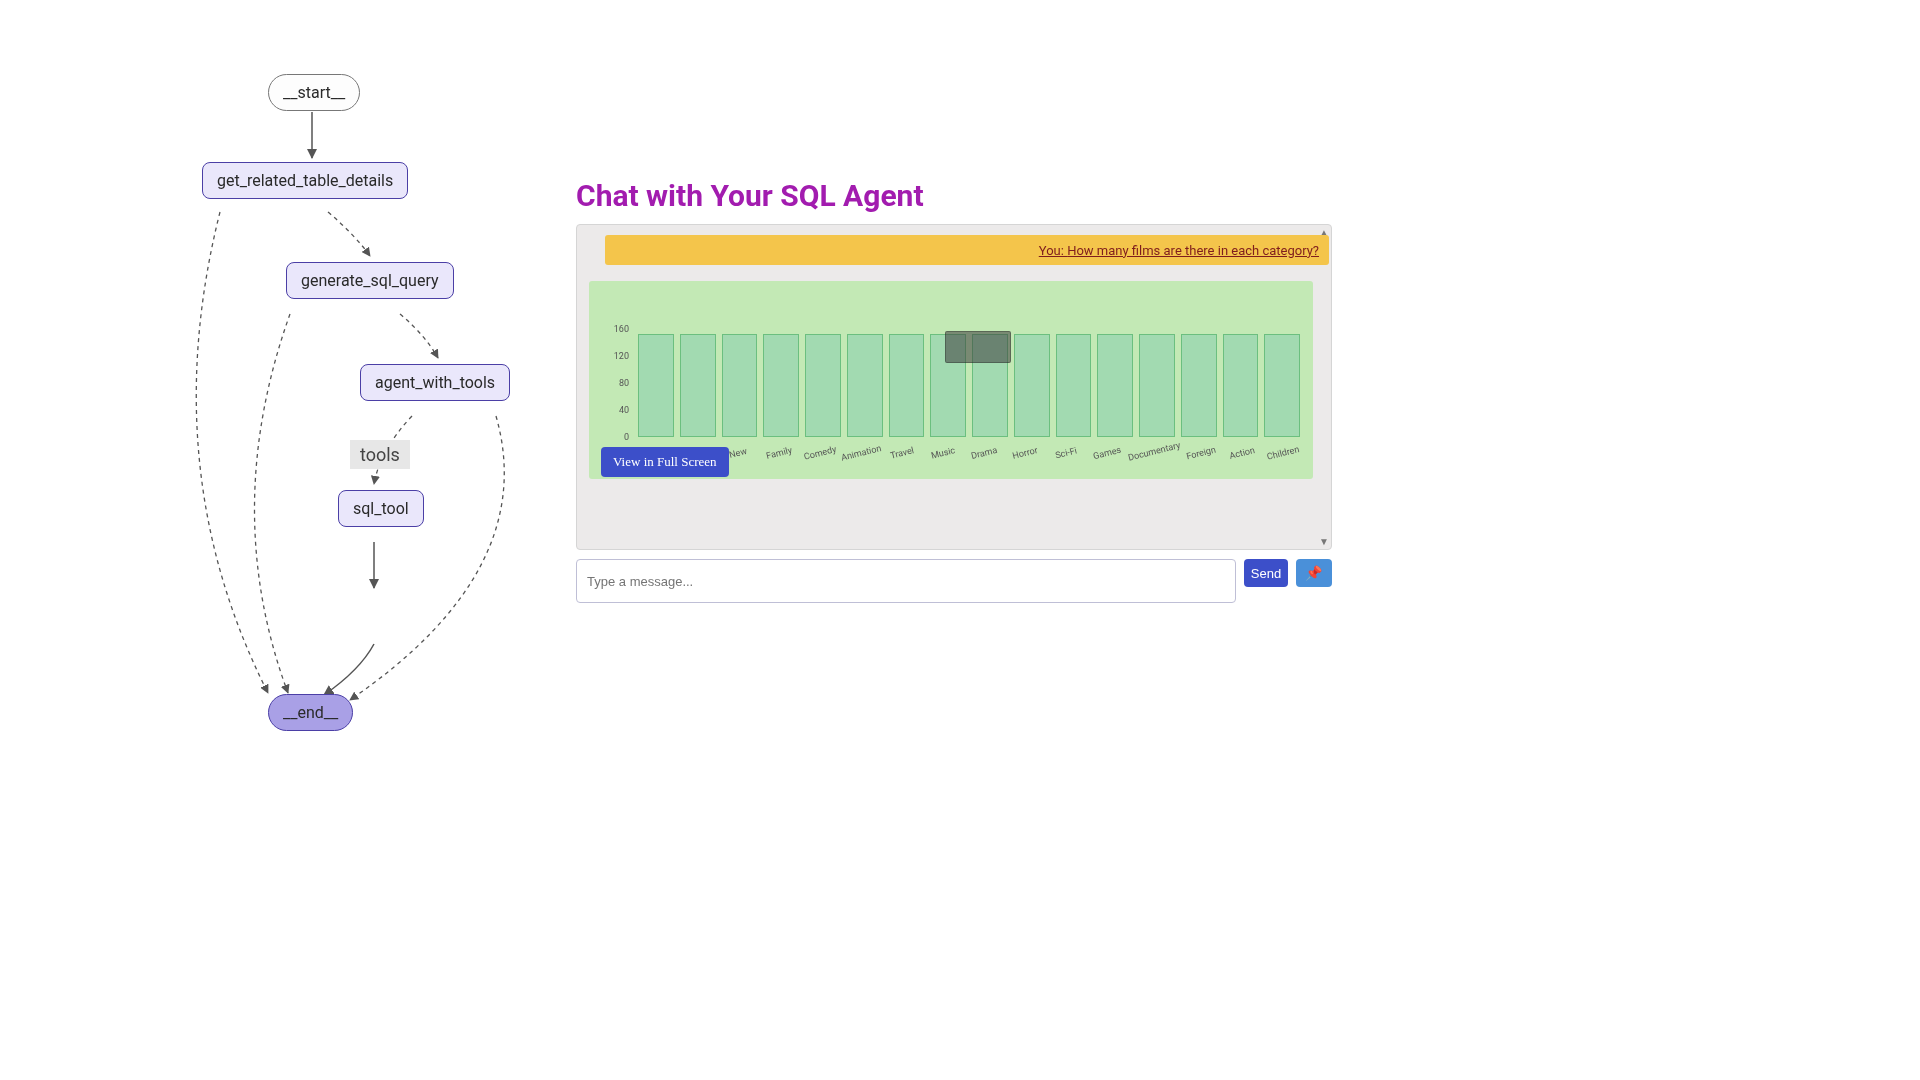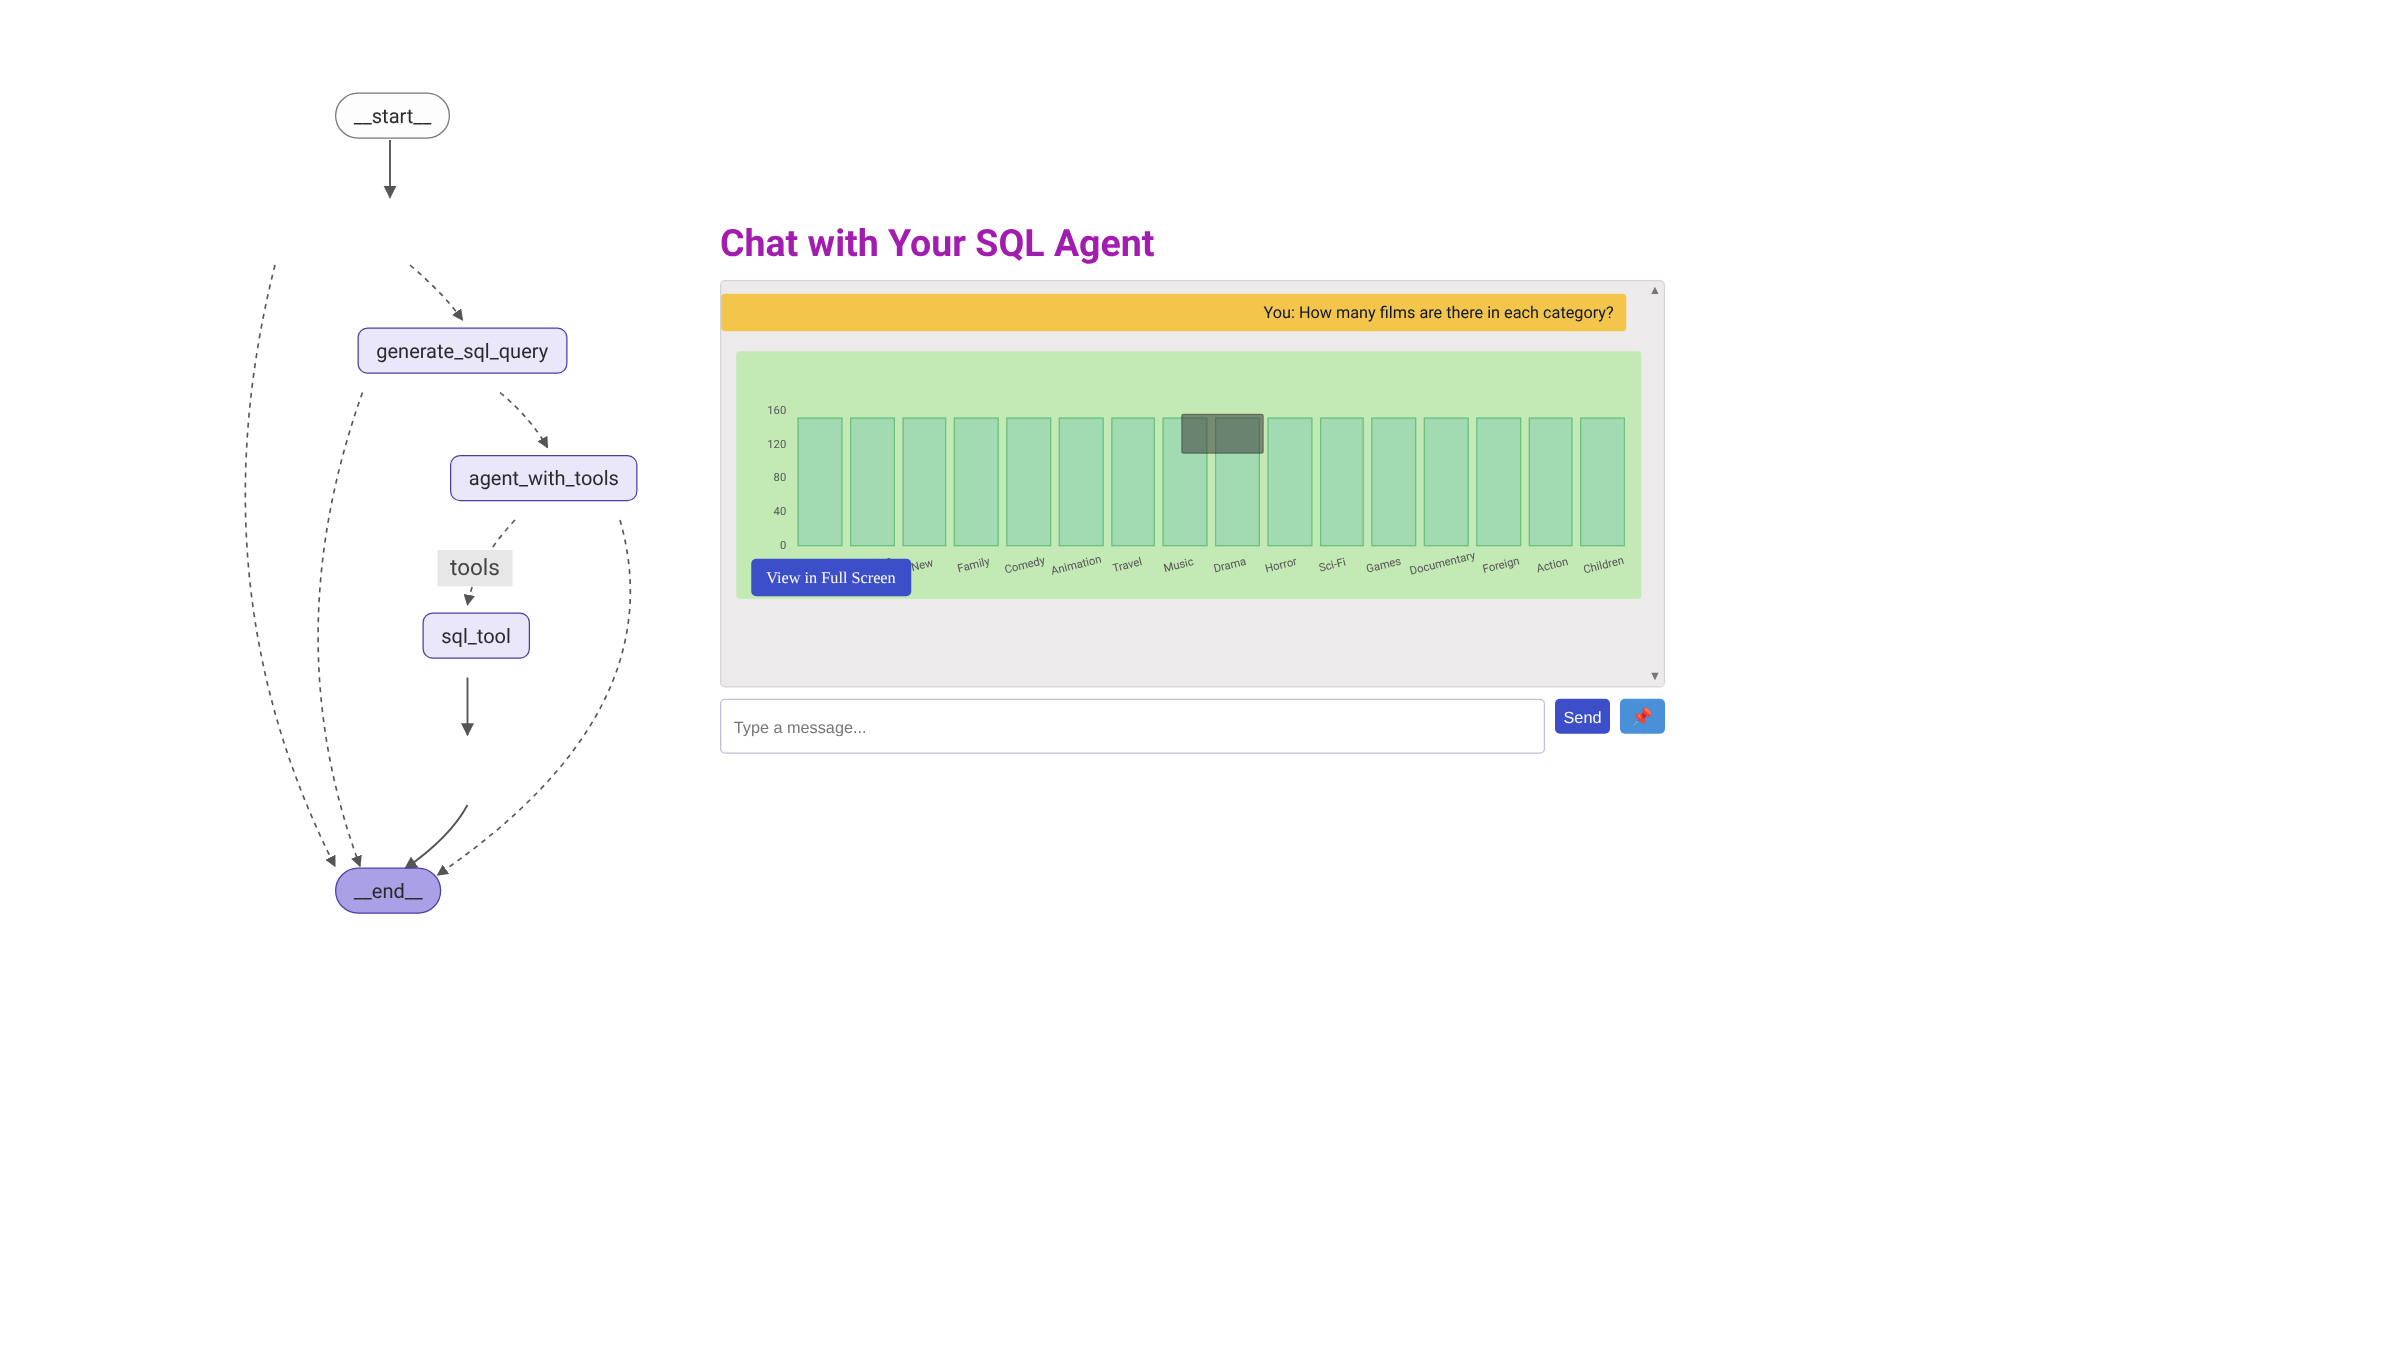--- a/index.html
+++ b/index.html
@@ -76,33 +76,34 @@
     position: absolute;
     right: 2px;
     font-size: 10px;
     color: #777;
     user-select: none;
   }
   .chat-scroll-up { top: 2px; }
   .chat-scroll-dn { bottom: 2px; }
   .user-msg {
     position: absolute;
-    left: 0;
+    left: 28px;
     top: 10px;
     width: 724px;
     height: 30px;
     background: #f4c54b;
     border-radius: 3px;
     font-size: 13px;
-    color: #0f172a;
+    color: #7f1d1d;
     display: flex;
     align-items: center;
     justify-content: flex-end;
     padding: 0 10px;
     box-sizing: border-box;
+    text-decoration: underline;
   }
   .agent-msg {
     position: absolute;
     left: 12px;
     top: 56px;
     width: 724px;
     height: 198px;
     background: #c3e9b5;
     border-radius: 3px;
     box-sizing: border-box;
@@ -277,20 +278,23 @@
 
     <path d="M336 346 Q380 500 190 630" stroke="#555" stroke-width="1.3" stroke-dasharray="4 4" fill="none" marker-end="url(#arr)"></path>
 
     <line x1="214" y1="472" x2="214" y2="518" stroke="#555" stroke-width="1.5" marker-end="url(#arr)"></line>
 
     <path d="M214 574 Q200 600 164 625" stroke="#555" stroke-width="1.5" fill="none" marker-end="url(#arr)"></path>
   </svg>
 
   <div class="node start" style="left:108px; top:4px;">
     <span>__start__</span>
+  </div>
+  <div class="node" style="left:42px; top:92px;">
+    <span>get_related_table_details</span>
   </div>
   <div class="node" style="left:126px; top:192px;">
     <span>generate_sql_query</span>
   </div>
   <div class="node" style="left:200px; top:294px;">
     <span>agent_with_tools</span>
   </div>
   <div class="node tools-label" style="left:190px; top:370px;">
     <span>tools</span>
   </div>

